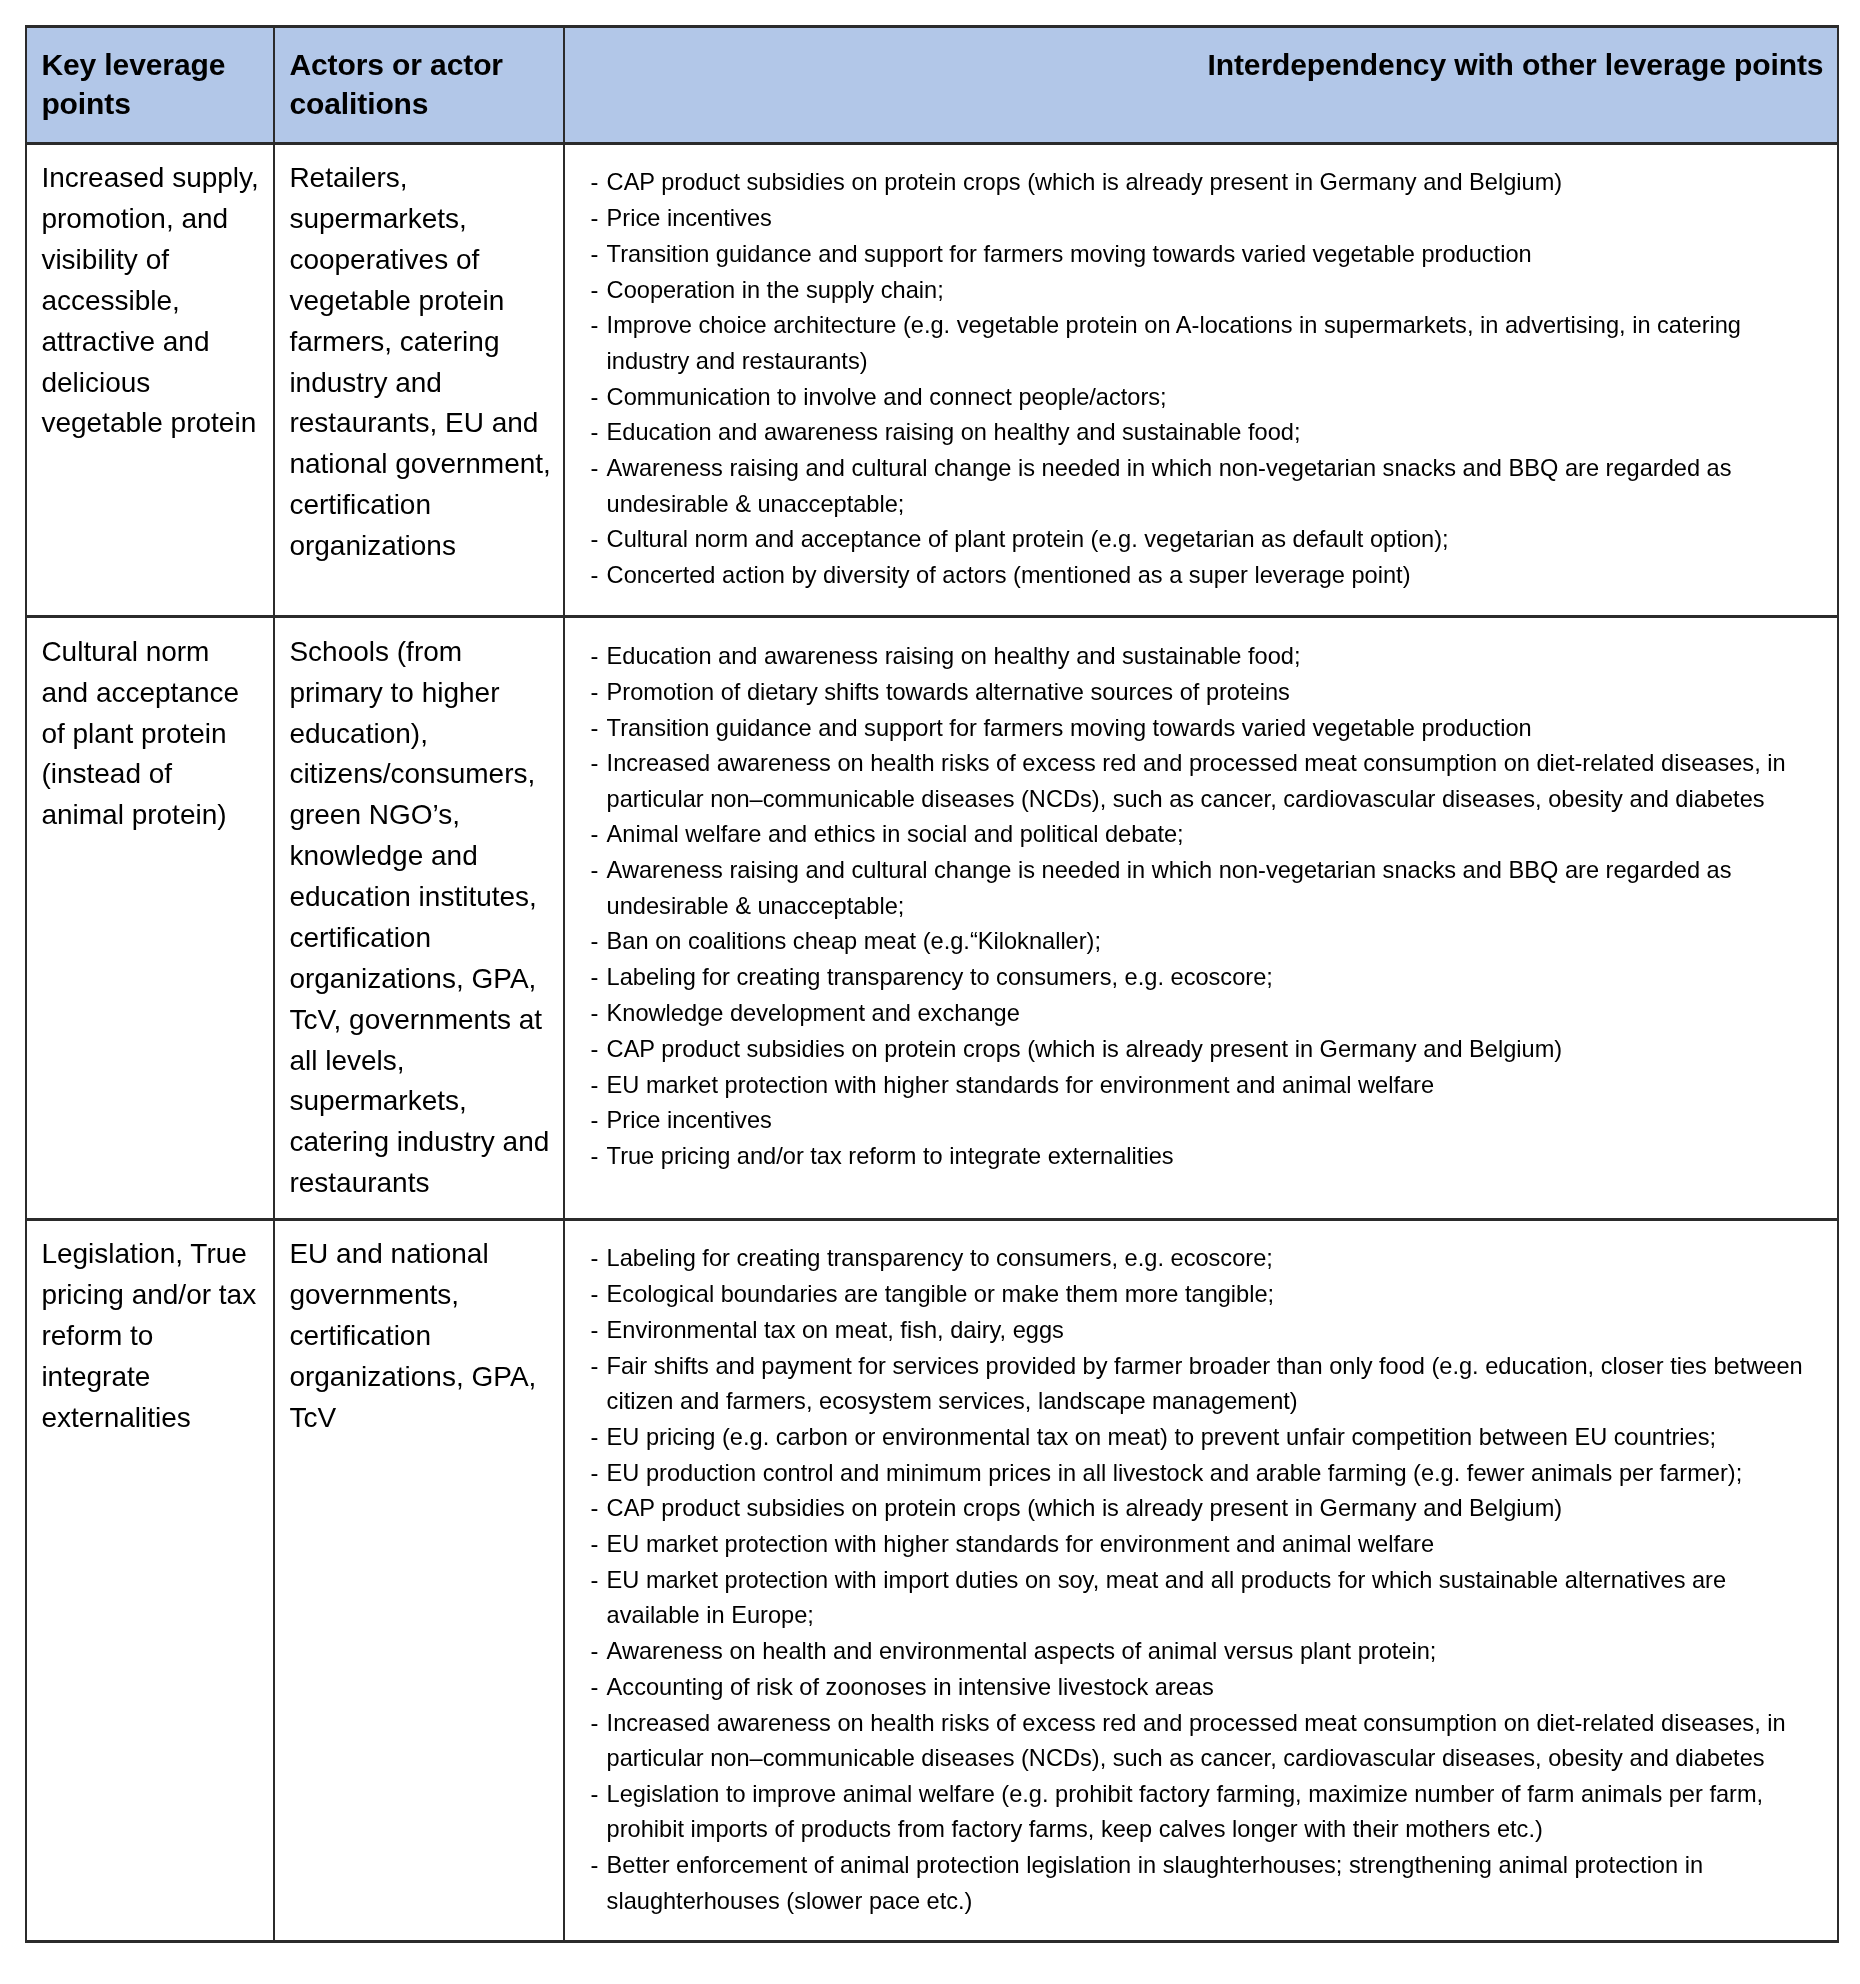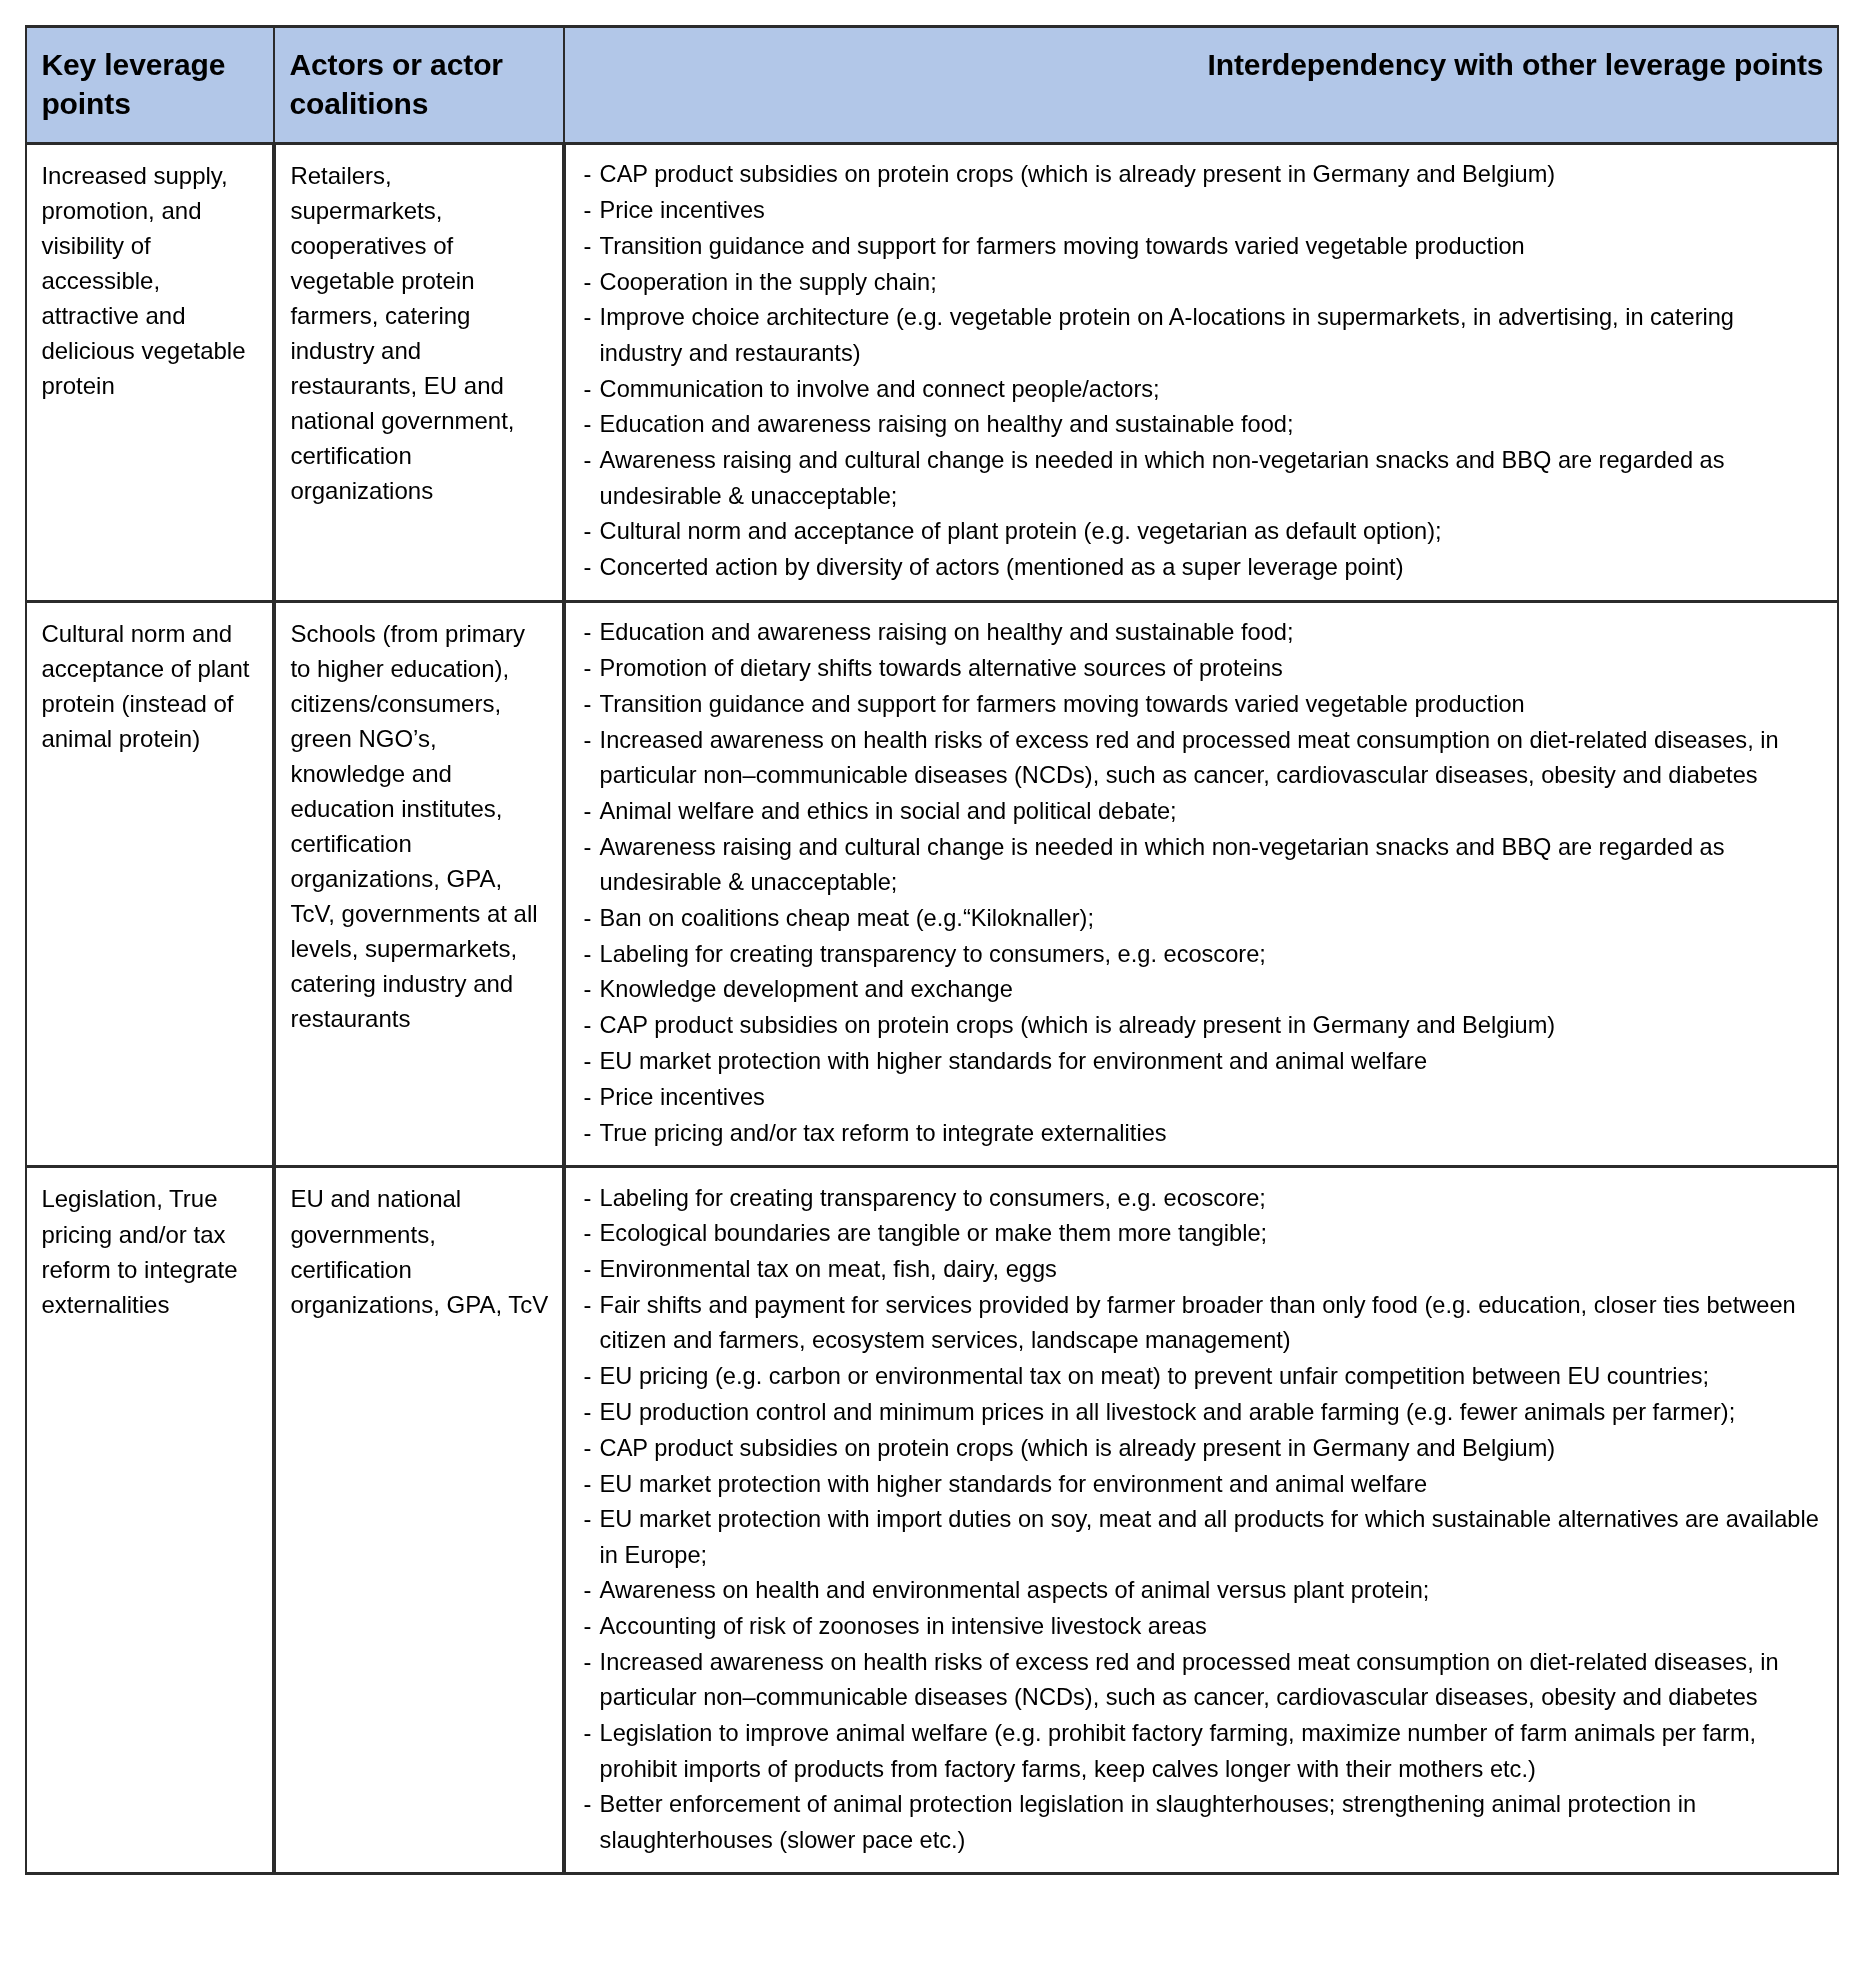--- a/index.html
+++ b/index.html
@@ -43,40 +43,40 @@
     padding: 18.4px 13.6px 18.4px 14.4px;
     font-size: 30px;
     font-weight: bold;
     line-height: 1.28;
     letter-spacing: -0.1px;
   }
   thead th:last-child { border-right: none; text-align: right; }
   thead th.h3 { padding-left: 17.6px; }
 
   tbody td {
-    border-right: 4px solid #737373;
+    border-right: 2px solid #737373;
     border-bottom: 3.6px solid #2b2b2b;
     vertical-align: top;
     text-align: left;
     padding: 13.6px 12px 13.6px 14.4px;
-    font-size: 24px;
+    font-size: 28px;
     line-height: 1.46;
   }
   tbody tr:last-child td { border-bottom: none; }
   tbody td:last-child { border-right: none; }
   tbody td.col3 {
     padding-left: 17.6px;
     padding-right: 16px;
     padding-top: 12.8px;
     font-size: 23.6px;
     line-height: 1.50;
   }
   ul.dep-list {
     list-style: none;
-    margin: 0;
+    margin: 8px;
     padding: 0;
   }
   ul.dep-list li {
     margin: 0 0 0.4px 0;
     padding: 0 0 0 16px;
     position: relative;
     text-indent: 0;
   }
   ul.dep-list li::before {
     content: "-";

